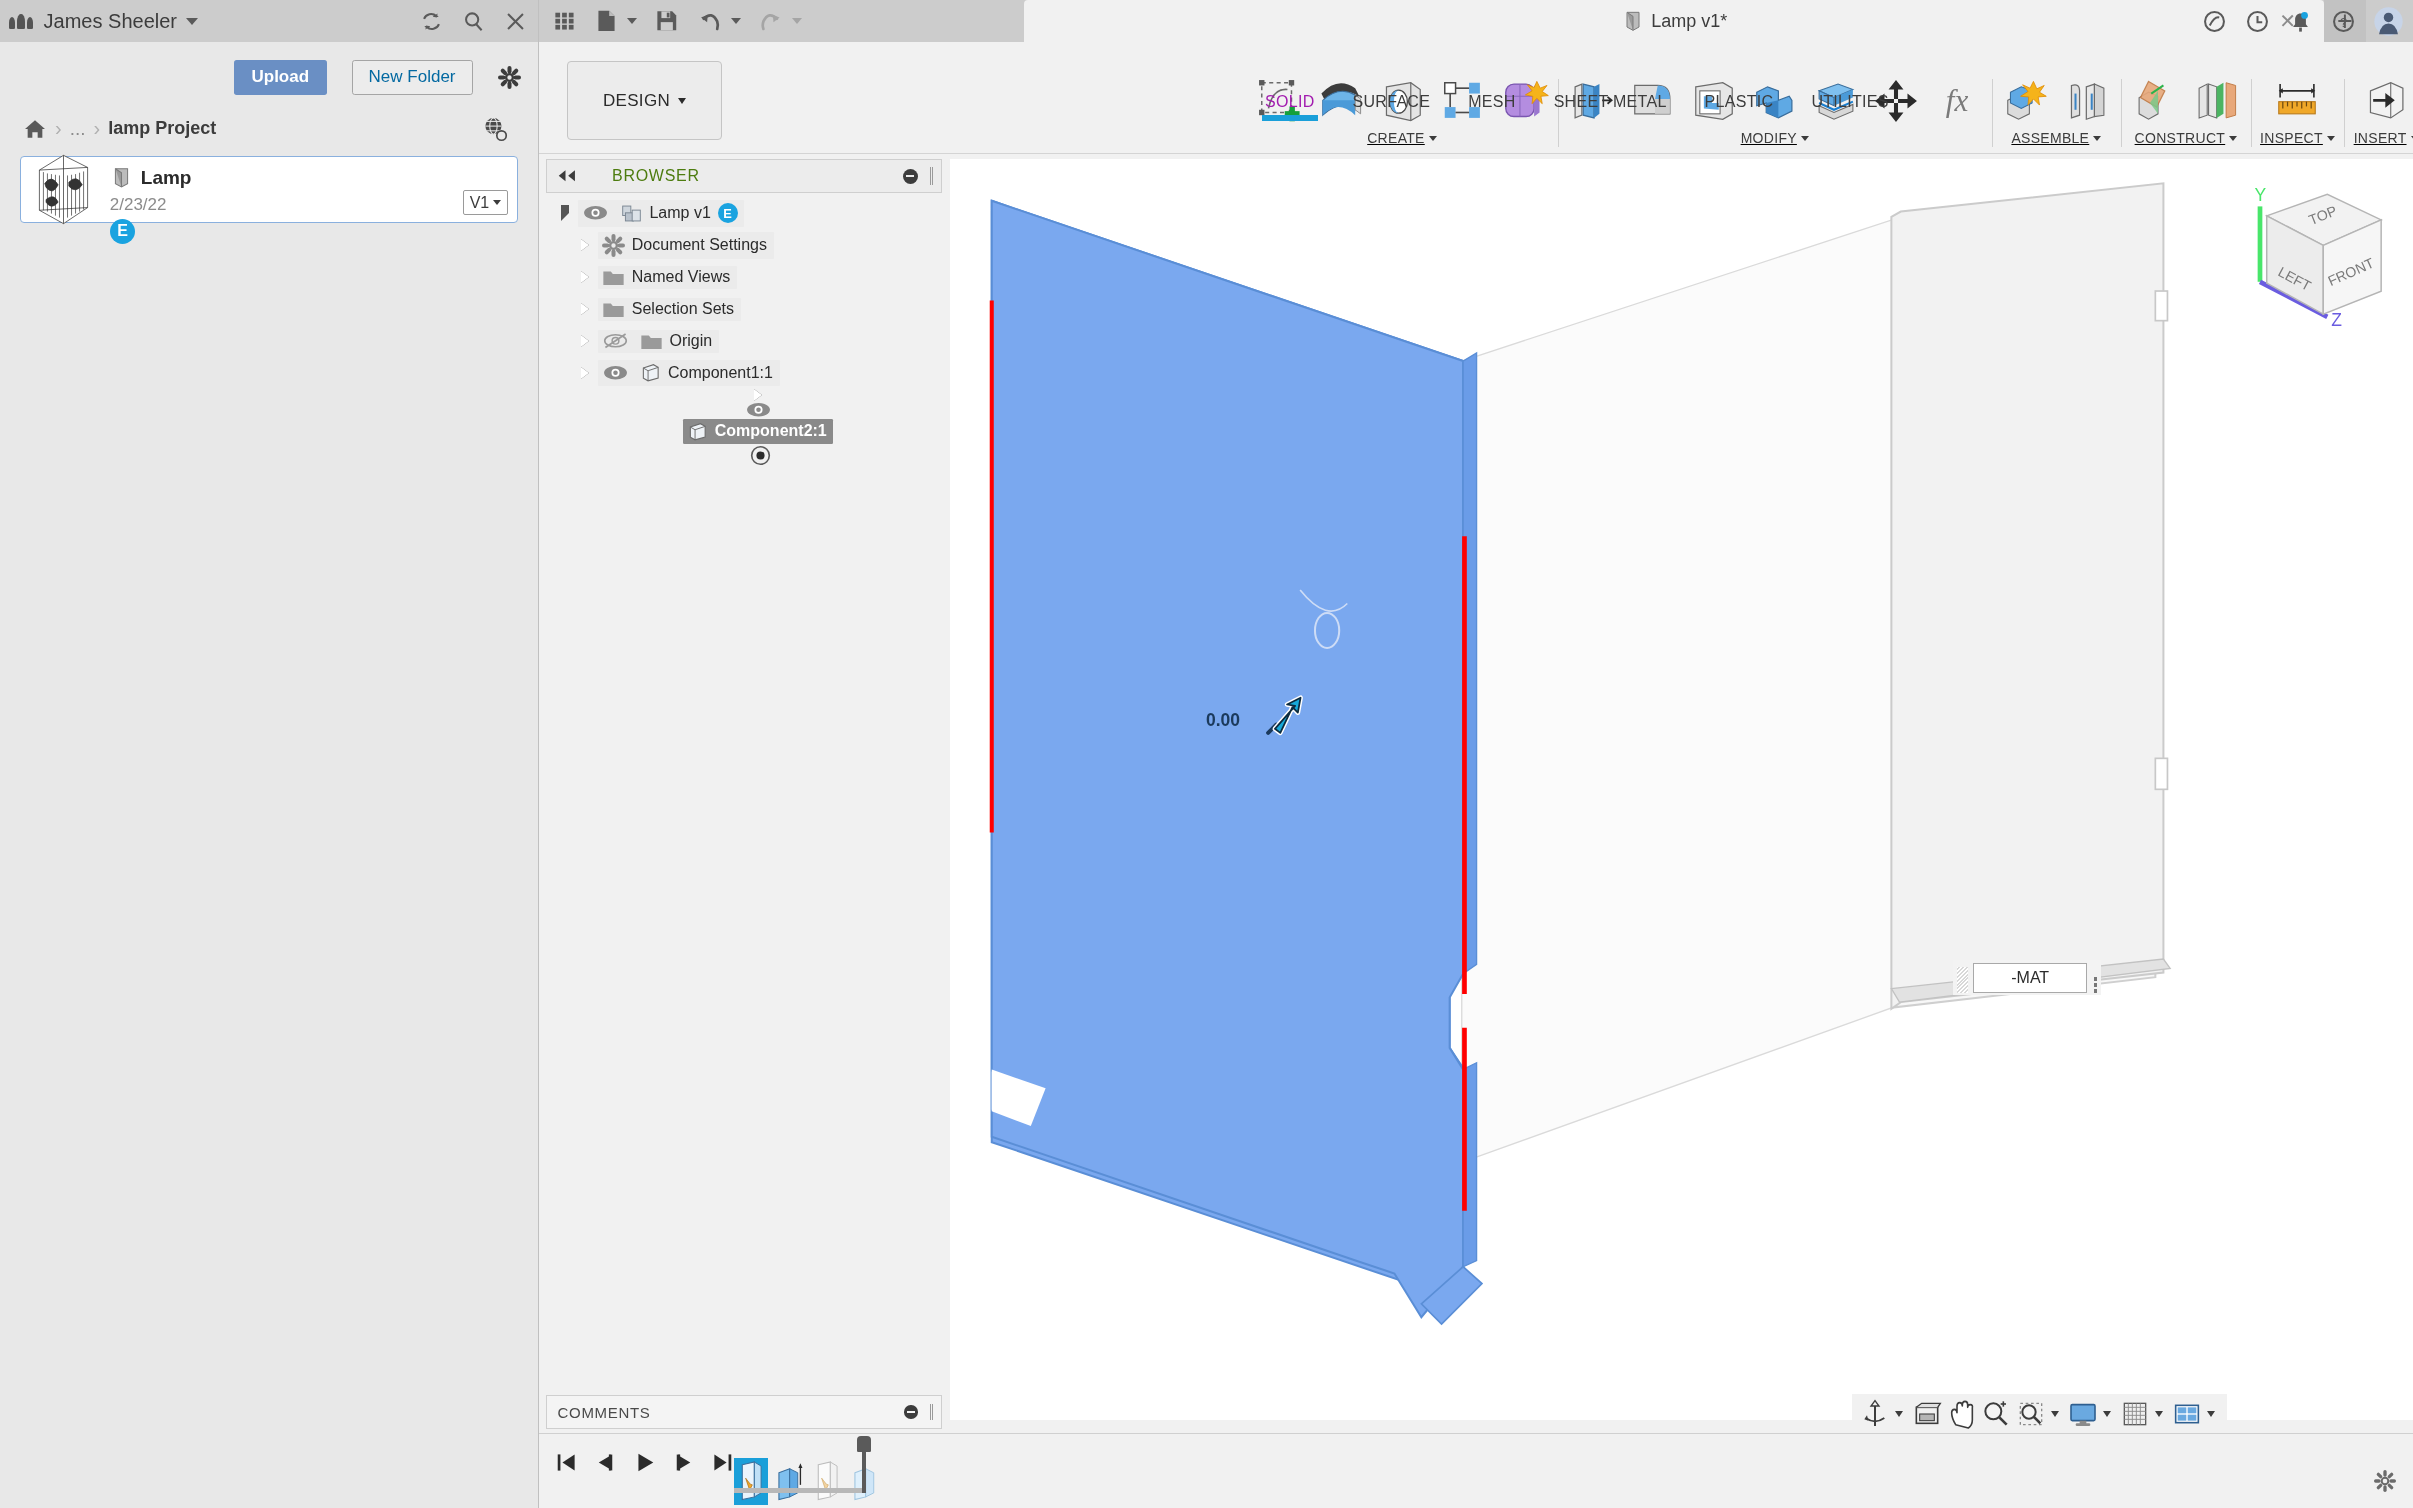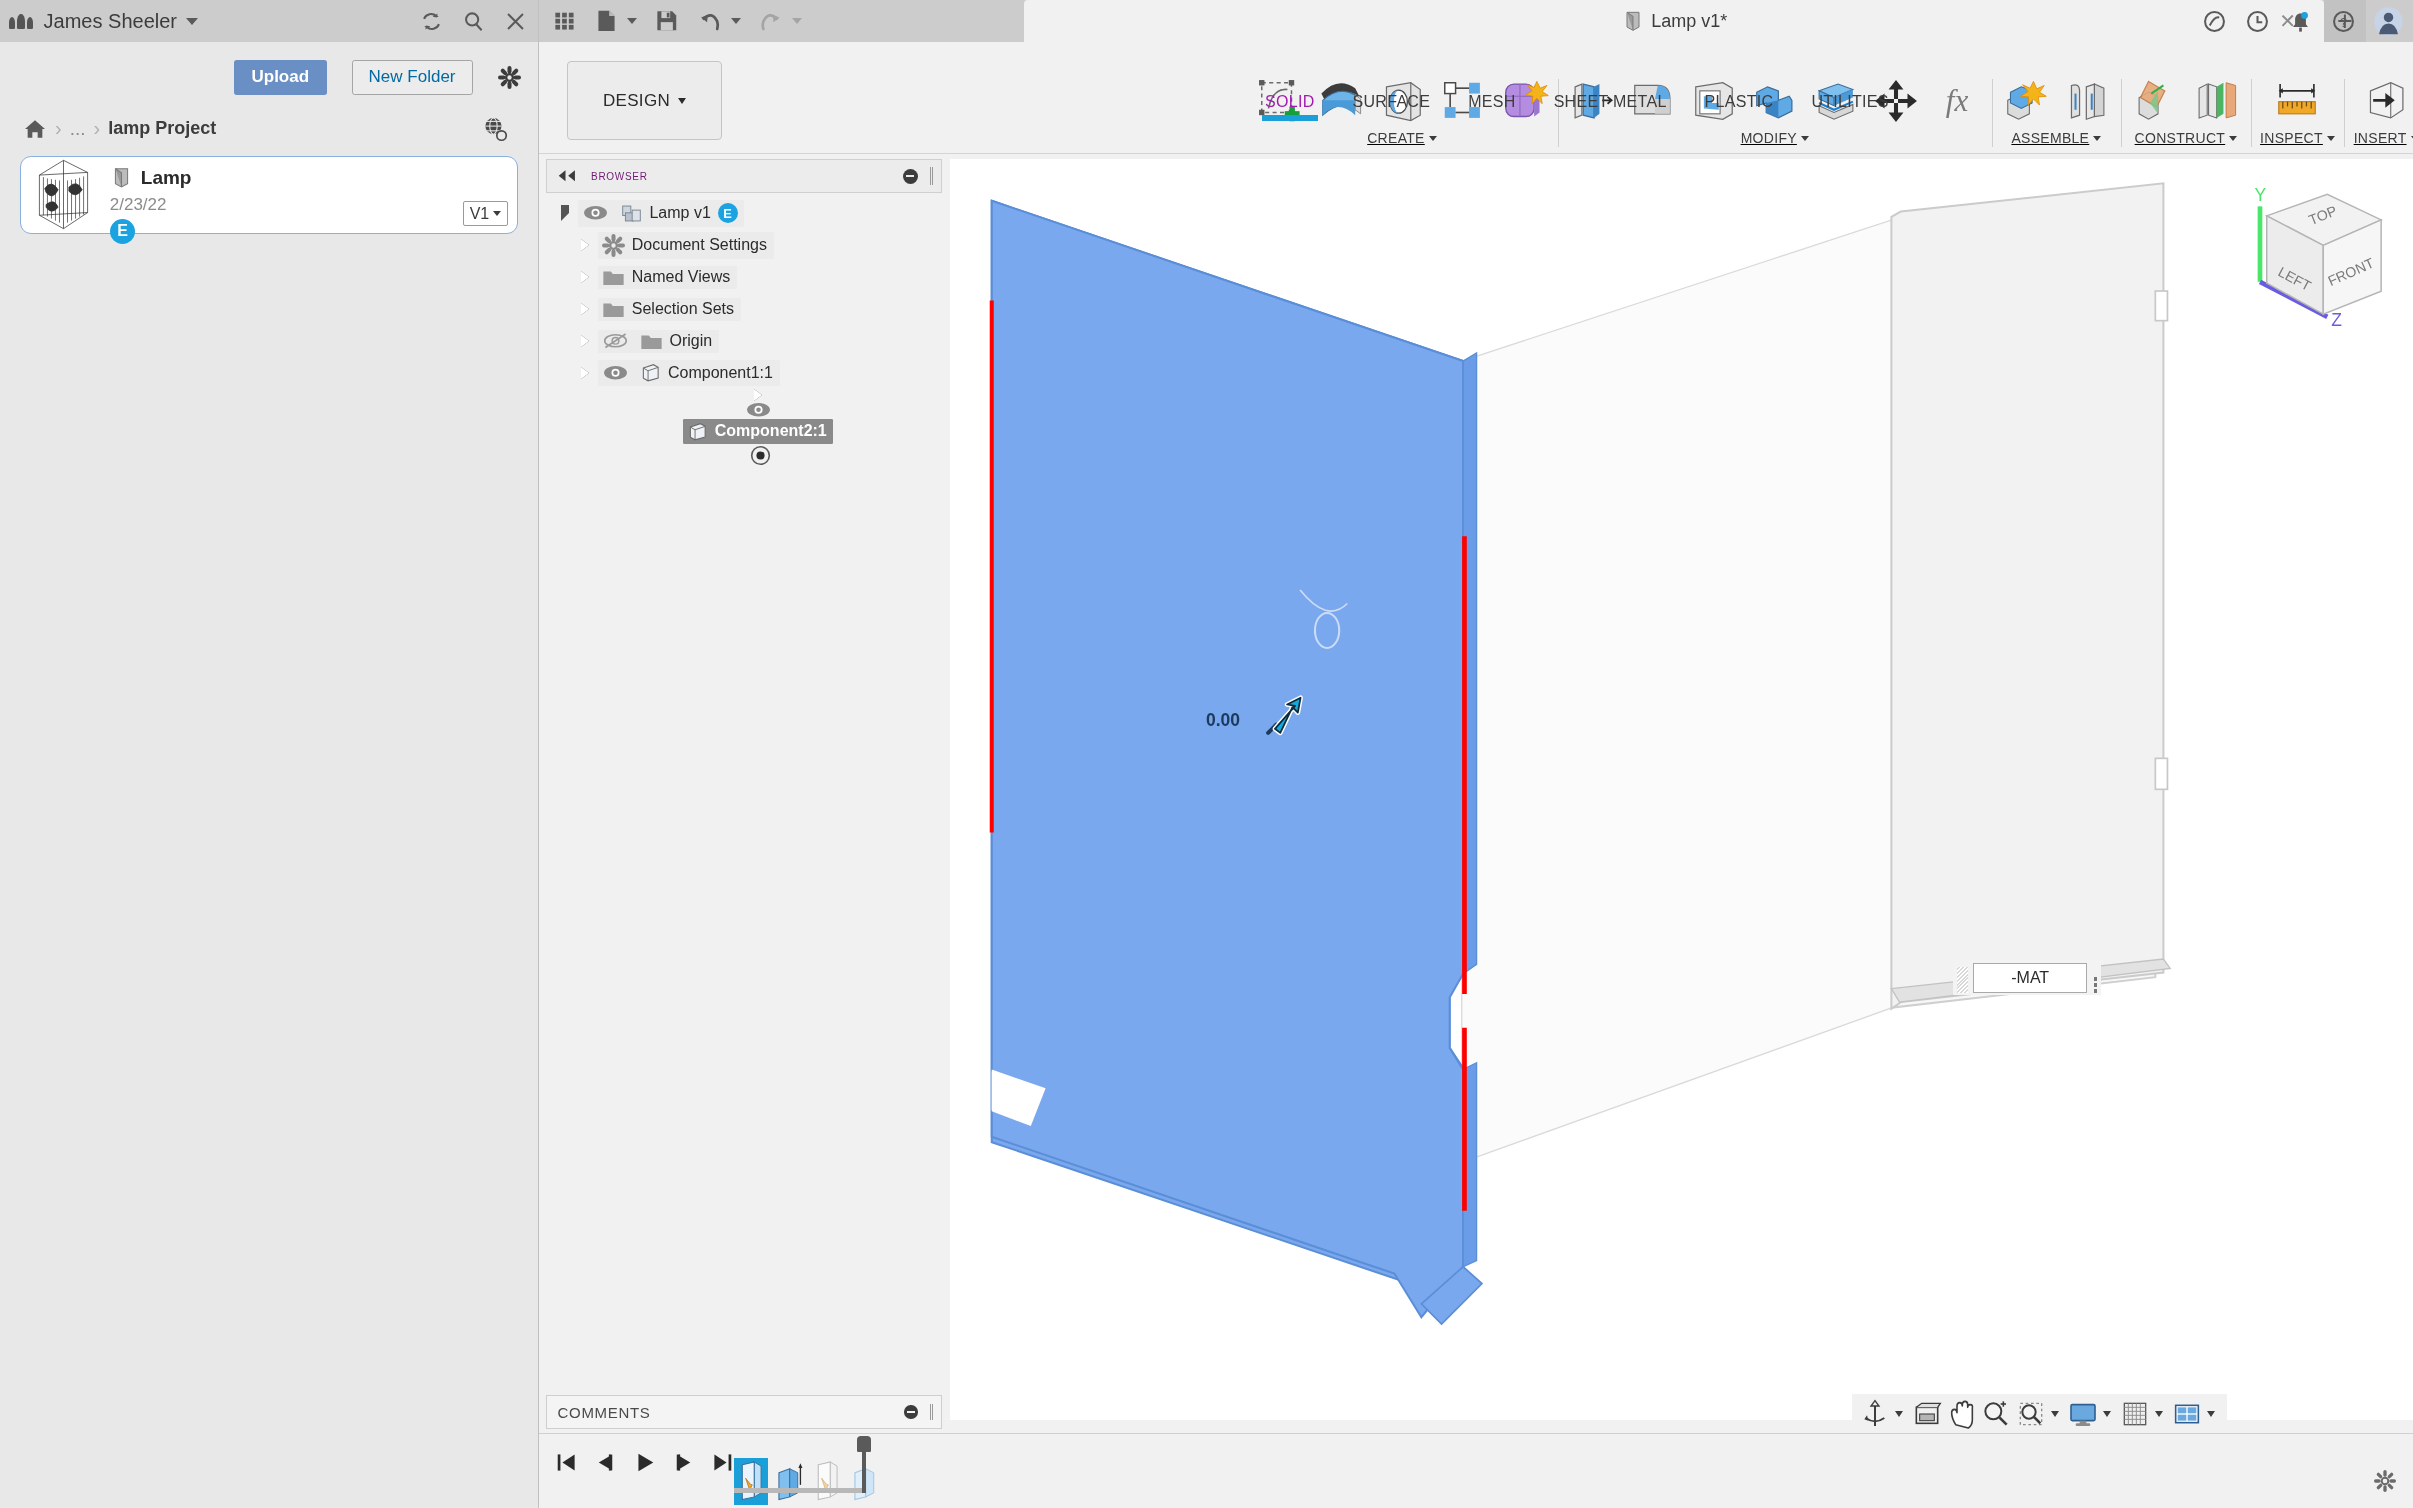--- a/index.html
+++ b/index.html
@@ -41,21 +41,21 @@
   #data-actions { display:flex; align-items:center; justify-content:flex-end; gap:25px; margin: 17.5px 17.5px 0 0; }
   #upload-btn { background:#6a8fc4; color:#fff; font-size:17px; font-weight:bold; padding: 7.4px 17.5px; border-radius:2.7px; border:none; cursor:pointer;}
   #newfolder-btn { background:#ececec; color:#0369a1; font-size:17px; padding: 6.7px 16px; border-radius:2.7px; border:0.7px solid #a5a5a5; cursor:pointer;}
   .gear { width:23px;height:23px; position:relative; cursor:pointer;}
 
   #breadcrumb { display:flex; align-items:center; gap:8px; margin: 19px 0 0 23px; height:30px; position:relative;}
   .crumb-sep { color:#b0b0b0; font-size:20px; }
   #crumb-text { font-size:18px; font-weight:bold; color:#3c3c3c; }
   #globe-icon { position:absolute; right: 30px; width:25.6px; height:25.6px; }
 
-  #lamp-card { margin: 12px 20px 0 20px; background:#fff; border:1.3px solid #8ab0de; border-radius:11px; height: 78px; display:flex; position:relative; }
+  #lamp-card { margin: 12px 20px 0 20px; background:#fff; border:1.3px solid #8ab0de; border-radius:4px; height: 67px; display:flex; position:relative; }
   #lamp-thumb { width: 74px; margin: 5.4px; flex:0 0 auto; display:flex;align-items:center;justify-content:center;}
   #lamp-info { flex:1; padding: 9.4px 6.7px 0 4px; position:relative;}
   .lamp-title-row { display:flex; align-items:center; gap:8px; }
   #lamp-name { font-size:19px; font-weight:bold; color:#2b2b2b;}
   #lamp-date { font-size:17px; color:#8c8c8c; margin-top:5.4px;}
   #lamp-badge { width:25.6px;height:25.6px;border-radius:50%;background:#1aa3e0;color:#fff;font-size:16px;font-weight:bold;display:flex;align-items:center;justify-content:center;margin-top:4px;}
   #version-chip { position:absolute; right: 9.4px; bottom: 6.7px; border:0.7px solid #9a9a9a; border-radius:2px; padding:2.7px 5.4px; font-size:16px; color:#3c3c3c; background:#fff; display:flex;align-items:center;gap:4px;}
 
   
   #app { position:absolute; left: 539px; top:0; width: 1874px; height:1508px; background:#f1f1f1; }
@@ -86,21 +86,21 @@
   #ribbon-groups { position:absolute; left: 707px; top: 34px; display:flex; height: 78px; }
   .rgroup { display:flex; flex-direction:column; align-items:center; padding: 0 9.4px; position:relative;text-decoration:underline;}
   .rgroup + .rgroup::before { content:""; position:absolute; left:0; top:2.7px; bottom: 6.7px; width:0.7px; background:#d0d0d0;}
   .rg-icons { display:flex; gap: 10.8px; align-items:flex-start; height: 53px;}
   .rg-label { font-size:14px; color:#3c3c3c; letter-spacing:0.3px; display:flex; align-items:center; gap:4px; margin-top:1.3px;}
   .rg-label .tri { border-top-color:#3c3c3c; border-left-width:4px;border-right-width:4px;border-top-width:5.4px;}
   .ricon { width:50px; height:50px; position:relative; cursor:pointer;}
 
   
   #browser-head { position:absolute; left: 6.7px; top: 159px; width: 396px; height: 34px; background:#ececec; border:0.7px solid #cfcfcf; display:flex; align-items:center; padding: 0 9.4px; }
-  #browser-title { font-size:10px; color:#701a75; letter-spacing:0.7px; margin-left:12px;}
+  #browser-title { font-size:16px; color:#4d7c0f; letter-spacing:0.7px; margin-left:33px;}
   .collapse-arrows { display:flex; gap:1.3px; }
   #browser-minus { position:absolute; right: 23px; width:15px;height:15px;border-radius:50%; background:#3c3c3c; display:flex;align-items:center;justify-content:center;}
   #browser-minus::after{content:"";width:8px;height:2px;background:#ececec;}
   #browser-grip { position:absolute; right: 8px; width:2.7px; height:17.5px; border-left:1.3px solid #9a9a9a; border-right:1.3px solid #9a9a9a;}
 
   #tree { position:absolute; left: 13.5px; top: 197px; width: 391px; }
   .tnode { display:flex; align-items:center; height: 32px; font-size:16px; color:#2b2b2b; }
   .tw { width: 25.6px; display:flex;align-items:center;justify-content:center;}
   .arrow-r { width:0;height:0;border-top:6px solid transparent;border-bottom:6px solid transparent;border-left:8px solid transparent; position:relative;}
   .arrow-r::after{content:"";position:absolute;left:-8px;top:-6px;width:0;height:0;border-top:6px solid transparent;border-bottom:6px solid transparent;border-left:8px solid #ffffff; }

